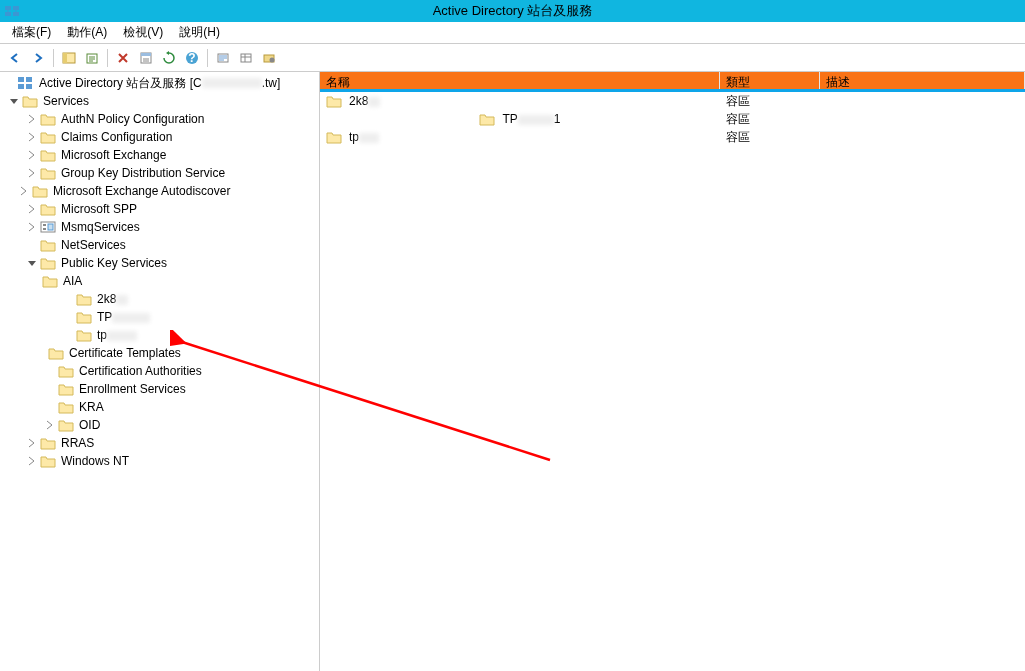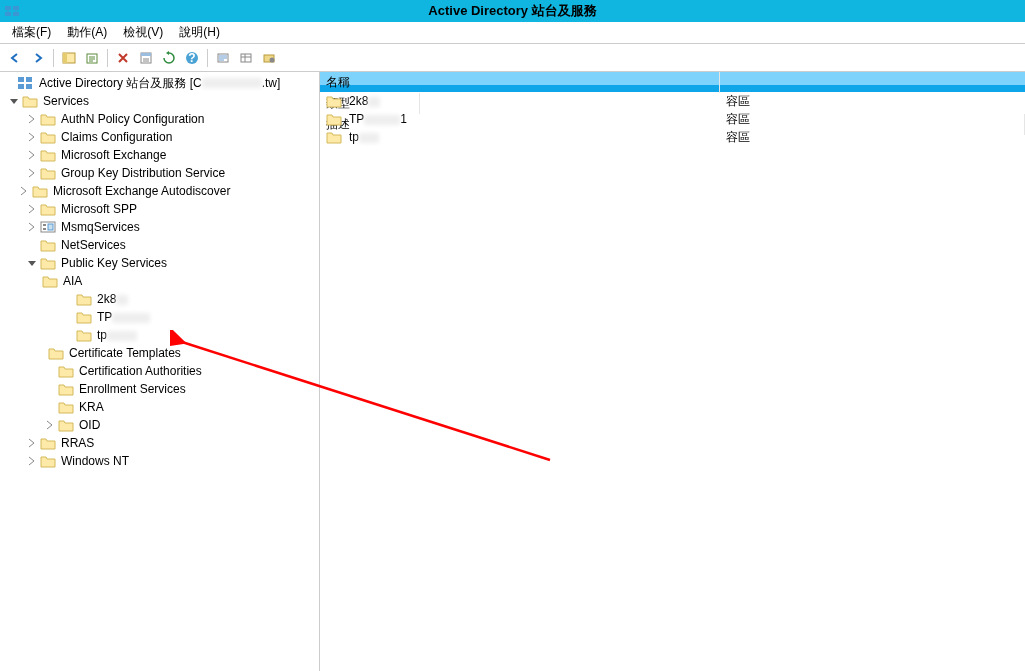--- a/index.html
+++ b/index.html
@@ -1,18 +1,18 @@
 <!DOCTYPE html>
 <html><head>
 <meta charset="utf-8">
 <style>
 * { box-sizing: border-box; margin: 0; padding: 0; font-family: "Microsoft JhengHei", "Segoe UI", sans-serif; font-size: 12px; }
 body { background: #fff; width: 1025px; height: 671px; overflow: hidden; position: relative; }
 
-.titlebar { background: #10b6e0; height: 22px; display: flex; align-items: center; position: relative; font-weight: bold; }
+.titlebar { background: #10b6e0; height: 22px; display: flex; align-items: center; position: relative; }
 .titlebar .sys-icon { width: 16px; height: 14px; margin-left: 4px; }
 .titlebar .title-text { position: absolute; left: 50%; transform: translateX(-50%); font-size: 13px; color: #000; }
 
 .menubar { background: #fff; height: 22px; display: flex; align-items: center; padding-left: 4px; border-bottom: 1px solid #ccc; }
 .menubar .menu-item { padding: 2px 8px; cursor: default; }
 
 .toolbar { background: #fff; height: 28px; display: flex; align-items: center; padding: 2px 4px; gap: 1px; border-bottom: 1px solid #ccc; }
 .toolbar .tb-btn { width: 22px; height: 22px; display: flex; align-items: center; justify-content: center; border: 1px solid transparent; }
 .toolbar .sep { width: 1px; height: 18px; background: #ccc; margin: 0 3px; }
 
@@ -20,21 +20,21 @@
 .tree-pane { width: 320px; border-right: 1px solid #ccc; overflow: auto; padding-top: 2px; }
 .list-pane { flex: 1; display: flex; flex-direction: column; }
 
 .tree-row { display: flex; align-items: center; height: 18px; white-space: nowrap; cursor: default; }
 .tree-label { padding: 0 2px; }
 .tree-label.selected { background: #cde6f7; border: 1px dotted #7eb4ea; padding: 0 1px; }
 .expander { width: 12px; height: 12px; display: flex; align-items: center; justify-content: center; margin-right: 2px; }
 .folder-icon { width: 16px; height: 14px; margin-right: 3px; flex-shrink: 0; }
 .special-icon { width: 16px; height: 14px; margin-right: 3px; flex-shrink: 0; }
 
-.list-header { display: flex; height: 20px; border-bottom: 7px solid #0ea5e9; background: #7dd3fc; flex-direction: column; }
+.list-header { display: flex; height: 20px; border-bottom: 3px solid #0ea5e9; background: #f97316; }
 .list-header .col { border-right: 1px solid #e5e5e5; padding: 2px 6px; cursor: default; }
 .list-body { flex: 1; }
 .list-row { display: flex; height: 18px; align-items: center; }
 .list-row .cell { padding: 0 6px; display: flex; align-items: center; gap: 4px; }
 
 .blur-box { display: inline-block; background: #eee; filter: blur(2px); border-radius: 2px; height: 10px; vertical-align: middle; }
 
 .annotation-arrow { position: absolute; pointer-events: none; z-index: 100; }
 
 svg.expander-svg { width: 10px; height: 10px; }
@@ -373,21 +373,21 @@
           <div class="cell" style="width: 400px;">
             <span class="folder-icon"><svg viewBox="0 0 16 14">
                 <path d="M1 3h5l1 2h8v8H1z" fill="#fde9a8" stroke="#d4b95a"></path>
               </svg></span>
             <span>2k8<span class="blur-box" style="width:12px"></span></span>
           </div>
           <div class="cell" style="width: 100px;">容區</div>
           <div class="cell" style="flex: 1 1 0%;"></div>
         </div>
         <div class="list-row">
-          <div class="cell" style="width: 400px;">
+          <div class="cell" style="width: 400px; justify-content: center;">
             <span class="folder-icon"><svg viewBox="0 0 16 14">
                 <path d="M1 3h5l1 2h8v8H1z" fill="#fde9a8" stroke="#d4b95a"></path>
               </svg></span>
             <span>TP<span class="blur-box" style="width:36px"></span>1</span>
           </div>
           <div class="cell" style="width: 100px;">容區</div>
           <div class="cell" style="flex: 1 1 0%;"></div>
         </div>
         <div class="list-row">
           <div class="cell" style="width: 400px;">

